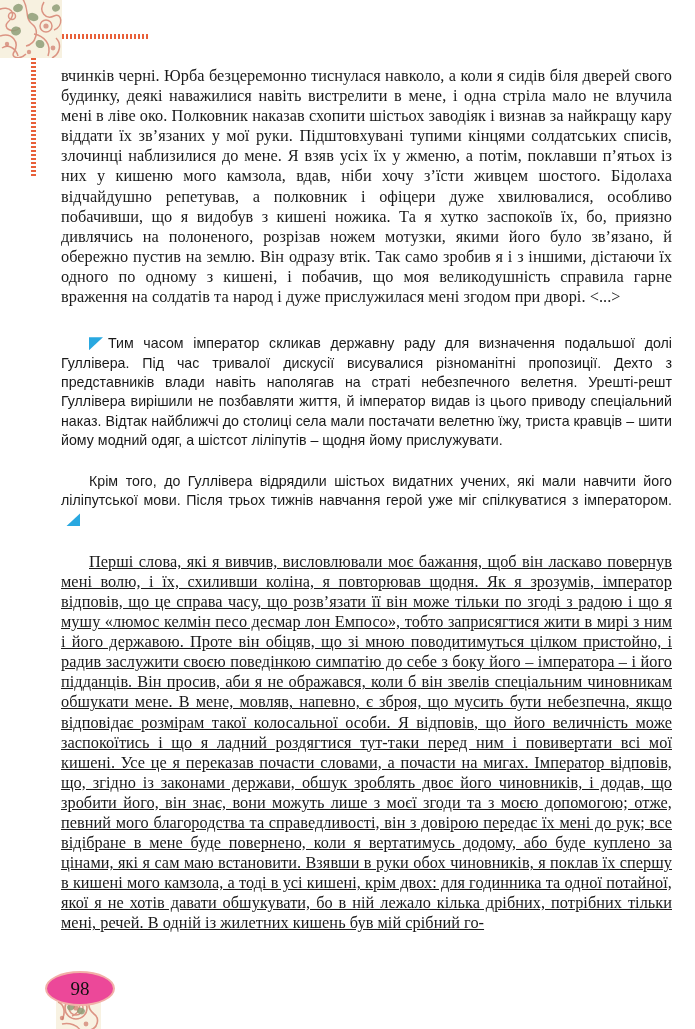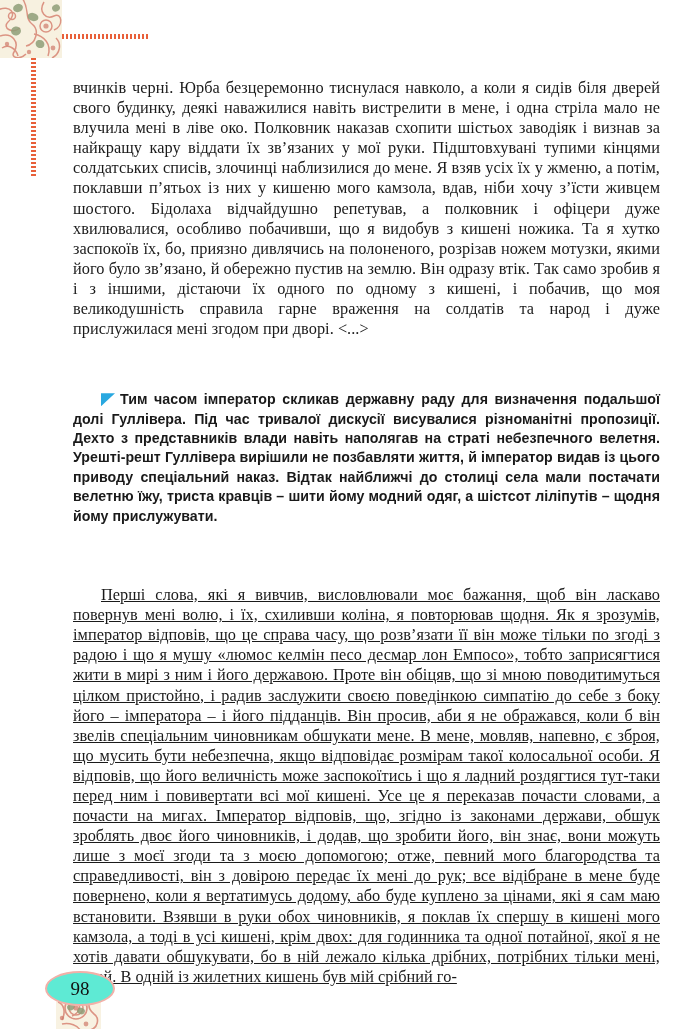--- a/index.html
+++ b/index.html
@@ -62,21 +62,21 @@
 
   
   .column {
     position: absolute;
     left: 57px;
     top: 62px;
     width: 619px;
   }
 
   p {
-    margin: 16px;
+    margin: 4px;
     text-align: justify;
     text-justify: inter-word;
     hyphens: manual;
   }
 
   
   .body-serif {
     font-family: "Liberation Serif", "DejaVu Serif", serif;
     font-size: 16.3px;
     line-height: 20.1px;
@@ -87,21 +87,20 @@
     text-indent: 28px;
     text-decoration: underline;
   }
 
   
   .body-sans {
     font-family: "Liberation Sans", "DejaVu Sans", sans-serif;
     font-size: 14.2px;
     line-height: 19.4px;
     letter-spacing: 0.02px;
-    font-weight: bold;
   }
   .body-sans.indent {
     text-indent: 28px;
   }
 
   .gap-para { height: 13px; }
   .gap-block { height: 14px; }
   .gap-big { height: 19px; }
 
   
@@ -123,21 +122,21 @@
 
   
   .page-num {
     position: absolute;
     left: 45px;
     top: 971px;
     width: 66px;
     height: 31px;
     border: 2px solid #f2b0a8;
     border-radius: 50%;
-    background: #5eead4;
+    background: #ec4899;
     display: flex;
     align-items: center;
     justify-content: center;
     font-family: "Liberation Serif", "DejaVu Serif", serif;
     font-size: 19px;
     color: #111111;
     z-index: 5;
   }
 </style>
 </head>
@@ -179,20 +178,21 @@
 <div class="column">
 
   <p class="body-serif">вчинків черні. Юрба безцеремонно тиснулася навколо, а коли я сидів біля дверей свого будинку, деякі наважилися навіть вистрелити в мене, і одна стріла мало не влучила мені в ліве око. Полковник наказав схопити шістьох заводіяк і визнав за найкращу кару віддати їх зв’язаних у мої руки. Підштовхувані тупими кінцями солдатських списів, злочинці наблизилися до мене. Я взяв усіх їх у жменю, а потім, поклавши п’ятьох із них у кишеню мого камзола, вдав, ніби хочу з’їсти живцем шостого. Бідолаха відчайдушно репетував, а полковник і офіцери дуже хвилювалися, особливо побачивши, що я видобув з кишені ножика. Та я хутко заспокоїв їх, бо, приязно дивлячись на полоненого, розрізав ножем мотузки, якими його було зв’язано, й обережно пустив на землю. Він одразу втік. Так само зробив я і з іншими, дістаючи їх одного по одному з кишені, і побачив, що моя великодушність справила гарне враження на солдатів та народ і дуже прислужилася мені згодом при дворі. &lt;...&gt;</p>
 
   <div class="gap-big"></div>
 
   <p class="body-sans indent"><span class="tri-open"></span><span>Тим часом імператор скликав державну раду для визначення подальшої долі Гуллівера. Під час тривалої дискусії висувалися різноманітні пропозиції. Дехто з представників влади навіть наполягав на страті небезпечного велетня. Урешті-решт Гуллівера вирішили не позбавляти життя, й імператор видав із цього приводу спеціальний наказ. Відтак найближчі до столиці села мали постачати велетню їжу, триста кравців – шити йому модний одяг, а шістсот ліліпутів – щодня йому прислужувати.</span></p>
 
   <div class="gap-para"></div>
 
+  <p class="body-sans indent"><span>Крім того, до Гуллівера відрядили шістьох видатних учених, які мали навчити його ліліпутської мови. Після трьох тижнів навчання герой уже міг спілкуватися з імператором.</span><span class="tri-close"></span></p>
 
   <div class="gap-block"></div>
 
   <p class="body-serif indent">Перші слова, які я вивчив, висловлювали моє бажання, щоб він ласкаво повернув мені волю, і їх, схиливши коліна, я повторював щодня. Як я зрозумів, імператор відповів, що це справа часу, що розв’язати її він може тільки по згоді з радою і що я мушу «люмос келмін песо десмар лон Емпосо», тобто заприсягтися жити в мирі з ним і його державою. Проте він обіцяв, що зі мною поводитимуться цілком пристойно, і радив заслужити своєю поведінкою симпатію до себе з боку його – імператора – і його підданців. Він просив, аби я не ображався, коли б він звелів спеціальним чиновникам обшукати мене. В мене, мовляв, напевно, є зброя, що мусить бути небезпечна, якщо відповідає розмірам такої колосальної особи. Я відповів, що його величність може заспокоїтись і що я ладний роздягтися тут-таки перед ним і повивертати всі мої кишені. Усе це я переказав почасти словами, а почасти на мигах. Імператор відповів, що, згідно із законами держави, обшук зроблять двоє його чиновників, і додав, що зробити його, він знає, вони можуть лише з моєї згоди та з моєю допомогою; отже, певний мого благородства та справедливості, він з довірою передає їх мені до рук; все відібране в мене буде повернено, коли я вертатимусь додому, або буде куплено за цінами, які я сам маю встановити. Взявши в руки обох чиновників, я поклав їх спершу в кишені мого камзола, а тоді в усі кишені, крім двох: для годинника та одної потайної, якої я не хотів давати обшукувати, бо в ній лежало кілька дрібних, потрібних тільки мені, речей. В одній із жилетних кишень був мій срібний го-</p>
 
 </div>
 
 <div class="ornament-bottom">
   <svg width="45" height="51" viewBox="0 0 45 51" xmlns="http://www.w3.org/2000/svg">
     <rect x="0" y="0" width="45" height="51" fill="#f8f2e2"></rect>

